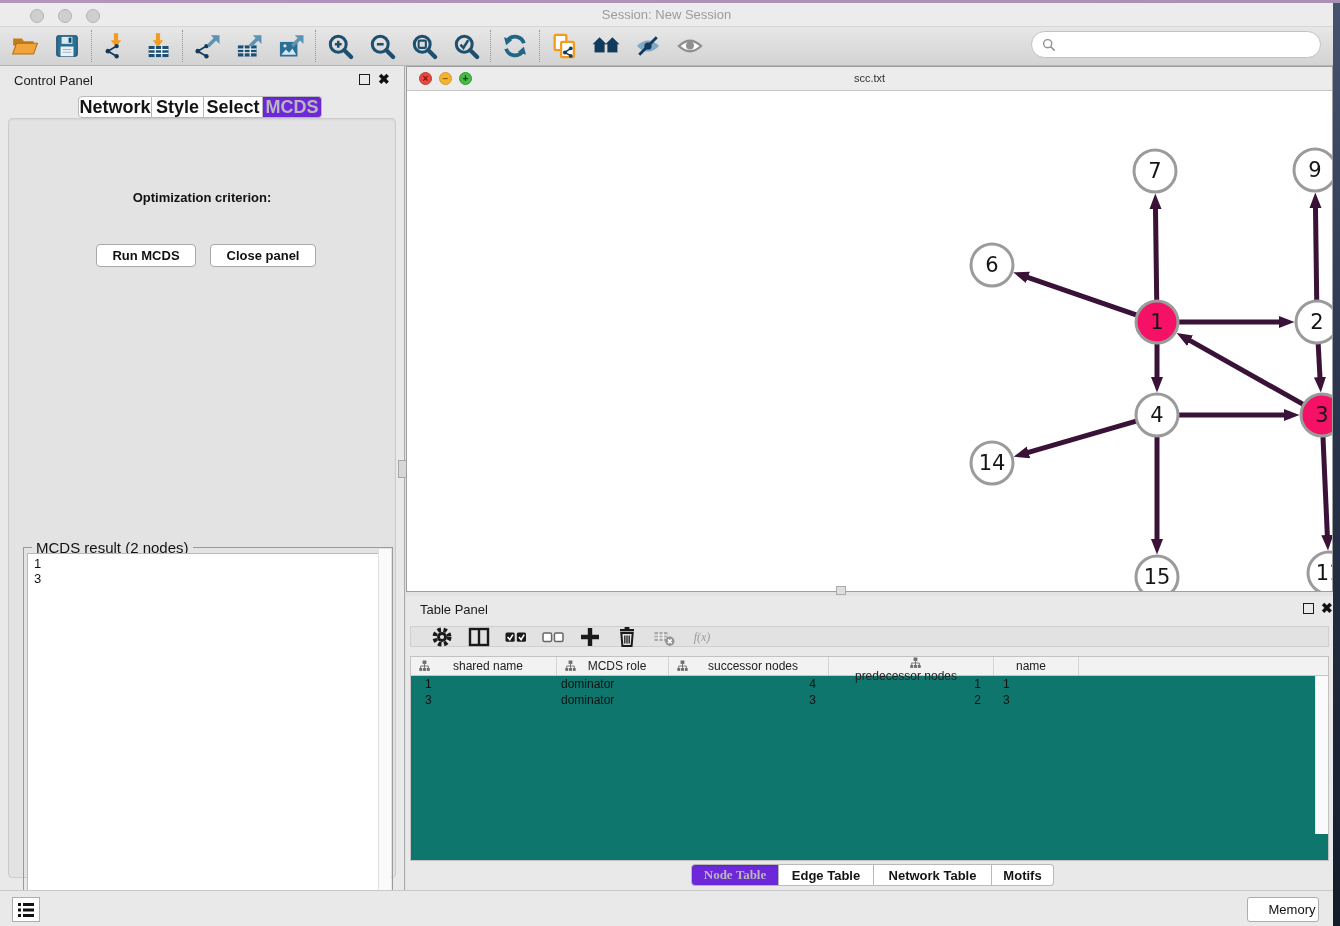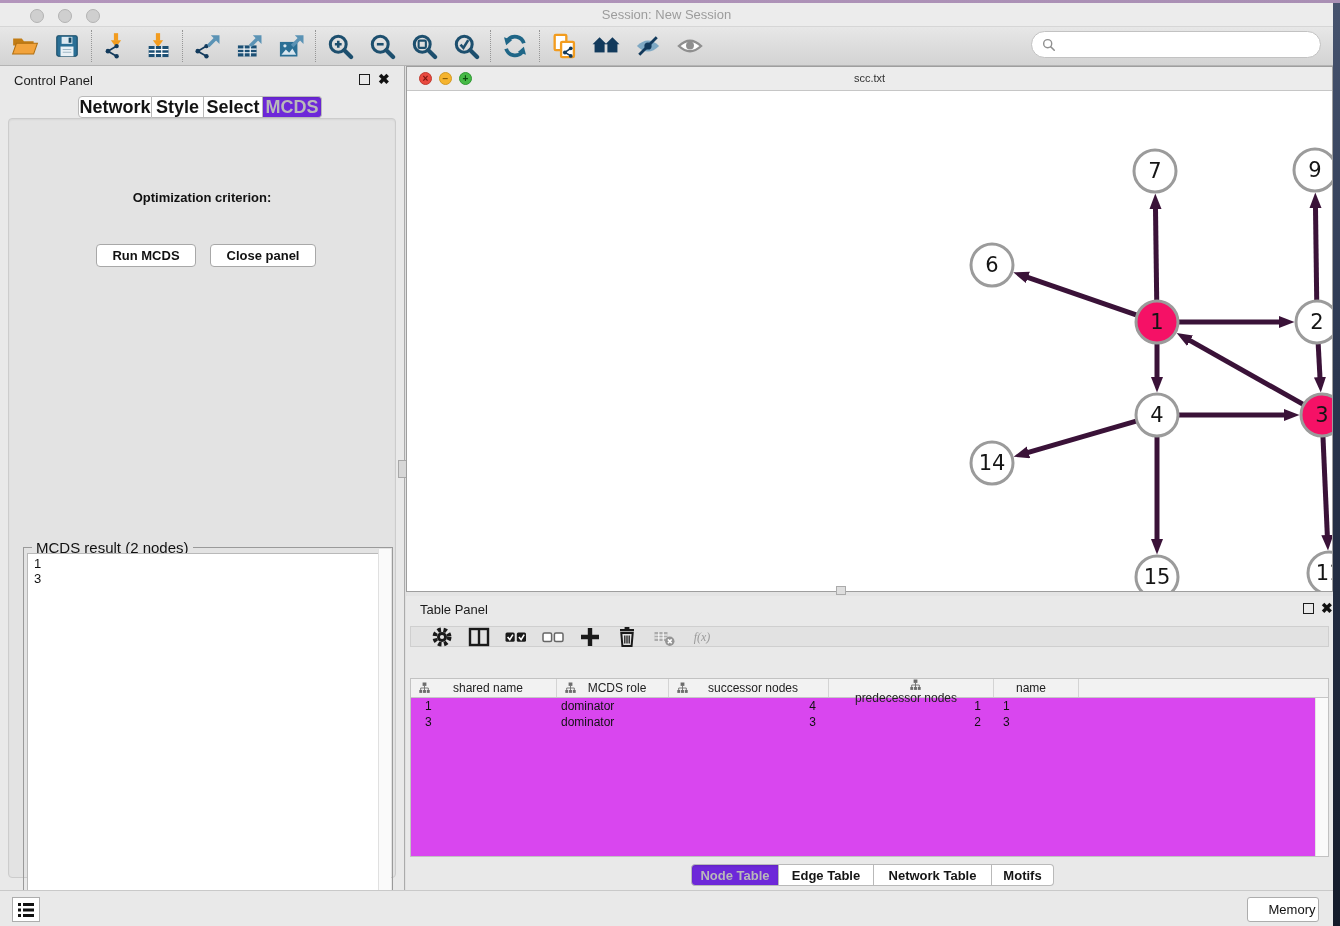--- a/index.html
+++ b/index.html
@@ -104,21 +104,21 @@
   #table-panel { position:absolute; left:406px; top:596px; width:927px; height:294px; background:#e9e9e9; }
   #tp-header { position:absolute; left:0; top:0; width:100%; height:26px; }
   #tp-header .panel-title { left:14px; top:6px; }
   #tp-header .float-btn { left:897px; top:7px; } #tp-header .close-btn { left:915px; top:3px; }
   #tp-toolbar { position:absolute; left:4px; top:30px; width:919px; height:21px; background:#e2e2e2;
                 border:1px solid #cfcfcf; display:flex; align-items:center; padding-left:12px; }
   .tpt-btn { width:37px; height:34px; border:none; background:transparent;
              display:flex; align-items:center; justify-content:center; }
   .tpt-btn svg { width:24px; height:24px; }
 
-  #data-table { position:absolute; left:4px; top:82px; width:919px; height:179px; background:#d946ef;
+  #data-table { position:absolute; left:4px; top:60px; width:919px; height:205px; background:#0f766e;
                 border:1px solid #c2c2c2; }
   #tbl-head { display:flex; height:19px; background:#f2f2f2; border-bottom:1px solid #c6c6c6; }
   .th { display:flex; align-items:center; font-size:12px; color:#222; border-right:1px solid #d4d4d4;
         position:relative; }
   .th svg { width:11px; height:12px; margin:0 0 0 8px; flex:none; }
   .th .th-label { flex:1; text-align:center; padding-right:10px; }
   .tr { display:flex; height:16px; }
   .td { font-size:12px; color:#111; line-height:16px; overflow:hidden; white-space:nowrap; }
   #tbl-scroll { position:absolute; right:0; top:19px; width:13px; height:158px; background:#fafafa;
                 border-left:1px solid #e4e4e4; }
@@ -516,21 +516,21 @@
             <div class="td" style="width: 146px; text-align: left; padding: 0px 0px 0px 14px;">3</div>
             <div class="td" style="width: 112px; text-align: left; padding: 0px 0px 0px 4px;">dominator</div>
             <div class="td" style="width: 160px; text-align: right; padding: 0px 13px 0px 0px;">3</div>
             <div class="td" style="width: 165px; text-align: right; padding: 0px 13px 0px 0px;">2</div>
             <div class="td" style="width: 85px; text-align: left; padding: 0px 0px 0px 9px;">3</div>
           </div>
         </div>
       <div id="tbl-scroll"></div>
     </div>
     <div class="seg-bar" id="tp-tabs">
-        <div class="seg-tab active" style="width: 88px;">Node Table</div>
+        <div class="seg-tab active" style="width: 88px; font-family: Liberation Serif, serif;">Node Table</div>
         <div class="seg-tab" style="width: 95px;">Edge Table</div>
         <div class="seg-tab" style="width: 118px;">Network Table</div>
         <div class="seg-tab" style="width: 62px;">Motifs</div>
       </div>
   </div>
 
   <div id="statusbar">
     <button id="list-btn">
       <svg viewBox="0 0 16 14">
         <rect x="0" y="0" width="3" height="3" fill="#111"></rect>

